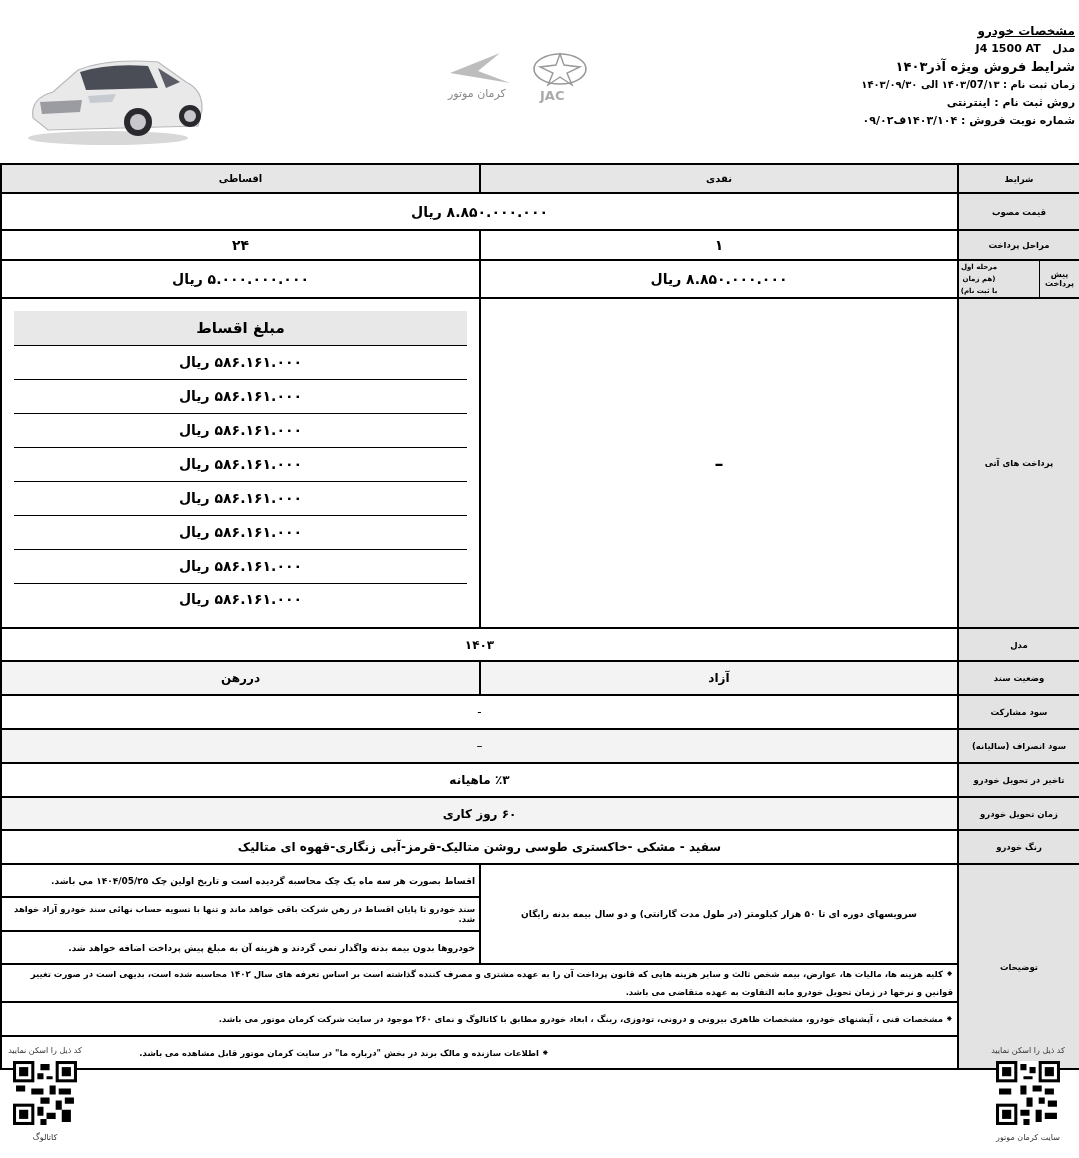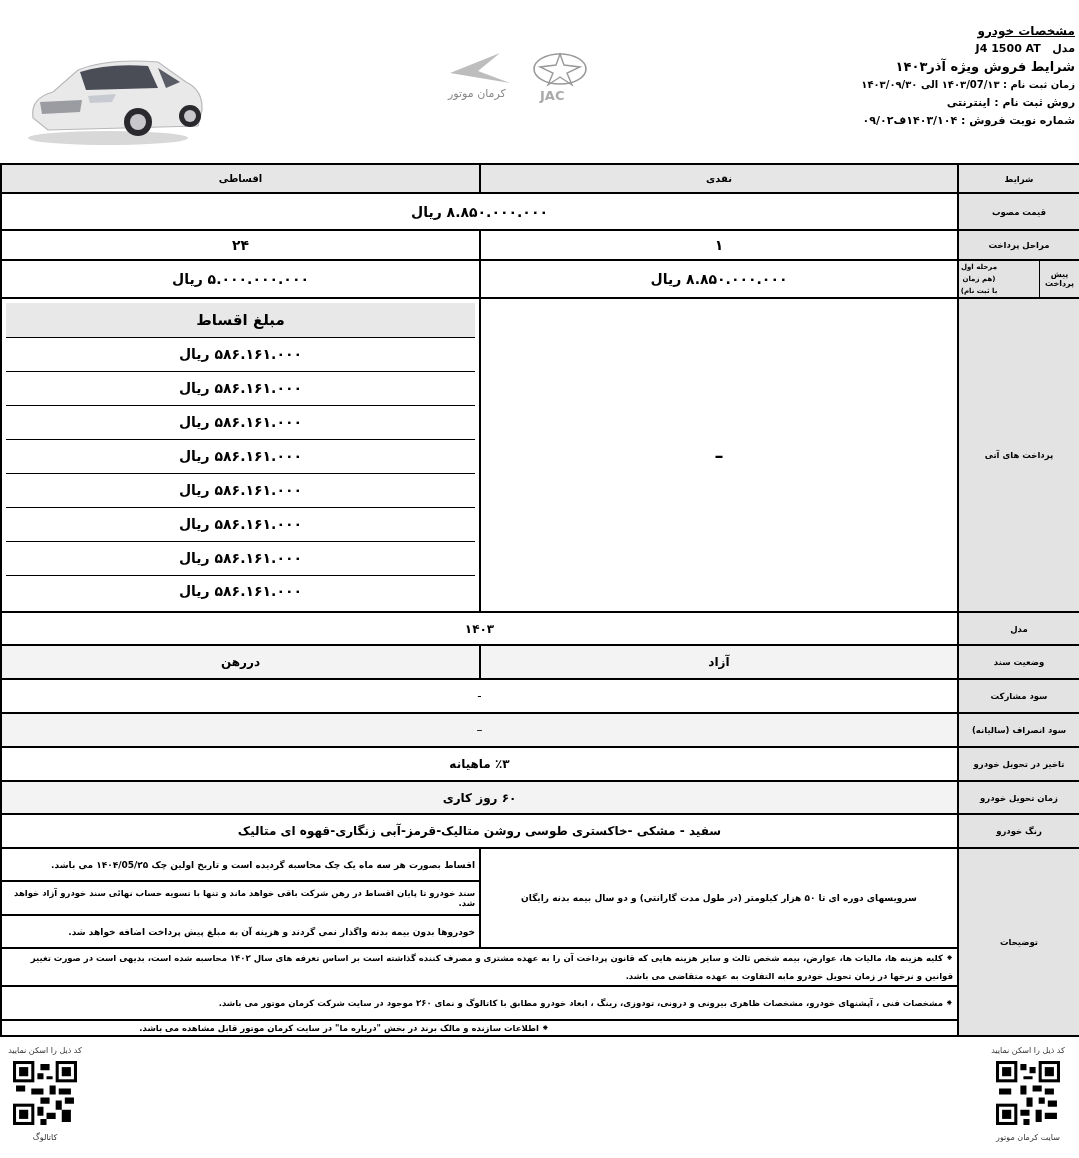--- a/index.html
+++ b/index.html
@@ -112,21 +112,21 @@
         </div>
       </div>
     </td>
     <td class="val">۸.۸۵۰.۰۰۰.۰۰۰ ریال</td>
     <td class="val">۵.۰۰۰.۰۰۰.۰۰۰ ریال</td>
   </tr>
 
   <tr>
     <td class="lbl">پرداخت های آتی</td>
     <td class="val" style="font-size:18px">–</td>
-    <td style="padding:4px">
+    <td style="padding:12px">
       <table style="width:100%;border-collapse:collapse;">
         <tbody>
               <tr style="height:34px">
                 <td class="inst-head" style="border:none;border-bottom:1px solid #000;">مبلغ اقساط</td>
               </tr>
         <tr style="height:34px">
                 <td class="val" style="border:none;border-bottom:1px solid #000;">۵۸۶.۱۶۱.۰۰۰ ریال</td>
               </tr>
         <tr style="height:34px">
                 <td class="val" style="border:none;border-bottom:1px solid #000;">۵۸۶.۱۶۱.۰۰۰ ریال</td>
@@ -200,21 +200,21 @@
   </tr>
   <tr style="height:33px">
     <td class="notes-cell">خودروها بدون بیمه بدنه واگذار نمی گردند و هزینه آن به مبلغ پیش پرداخت اضافه خواهد شد.</td>
   </tr>
   <tr style="height:38px">
     <td colspan="2" class="notes-cell" style="font-size:8.5px;line-height:18px;">⁕ کلیه هزینه ها، مالیات ها، عوارض، بیمه شخص ثالث و سایر هزینه هایی که قانون پرداخت آن را به عهده مشتری و مصرف کننده گذاشته است بر اساس تعرفه های سال ۱۴۰۳ محاسبه شده است، بدیهی است در صورت تغییر قوانین و نرخها در زمان تحویل خودرو مابه التفاوت به عهده متقاضی می باشد.</td>
   </tr>
   <tr style="height:34px">
     <td colspan="2" class="notes-cell" style="font-size:8.5px">⁕ مشخصات فنی ، آپشنهای خودرو، مشخصات ظاهری بیرونی و درونی، تودوزی، رینگ ، ابعاد خودرو مطابق با کاتالوگ و نمای ۳۶۰ موجود در سایت شرکت کرمان موتور می باشد.</td>
   </tr>
-  <tr style="height:16px">
+  <tr style="height:33px">
     <td colspan="2" class="notes-cell" style="font-size:8.5px;padding-right:408px">⁕ اطلاعات سازنده و مالک برند در بخش "درباره ما" در سایت کرمان موتور قابل مشاهده می باشد.</td>
   </tr>
 </tbody>
   </table>
 
 <div class="footer">
   <div class="qr-box" style="right:6px">
     <div>کد ذیل را اسکن نمایید</div>
     <svg class="qr" viewBox="0 0 21 21">
       <rect width="21" height="21" fill="#fff"></rect>

